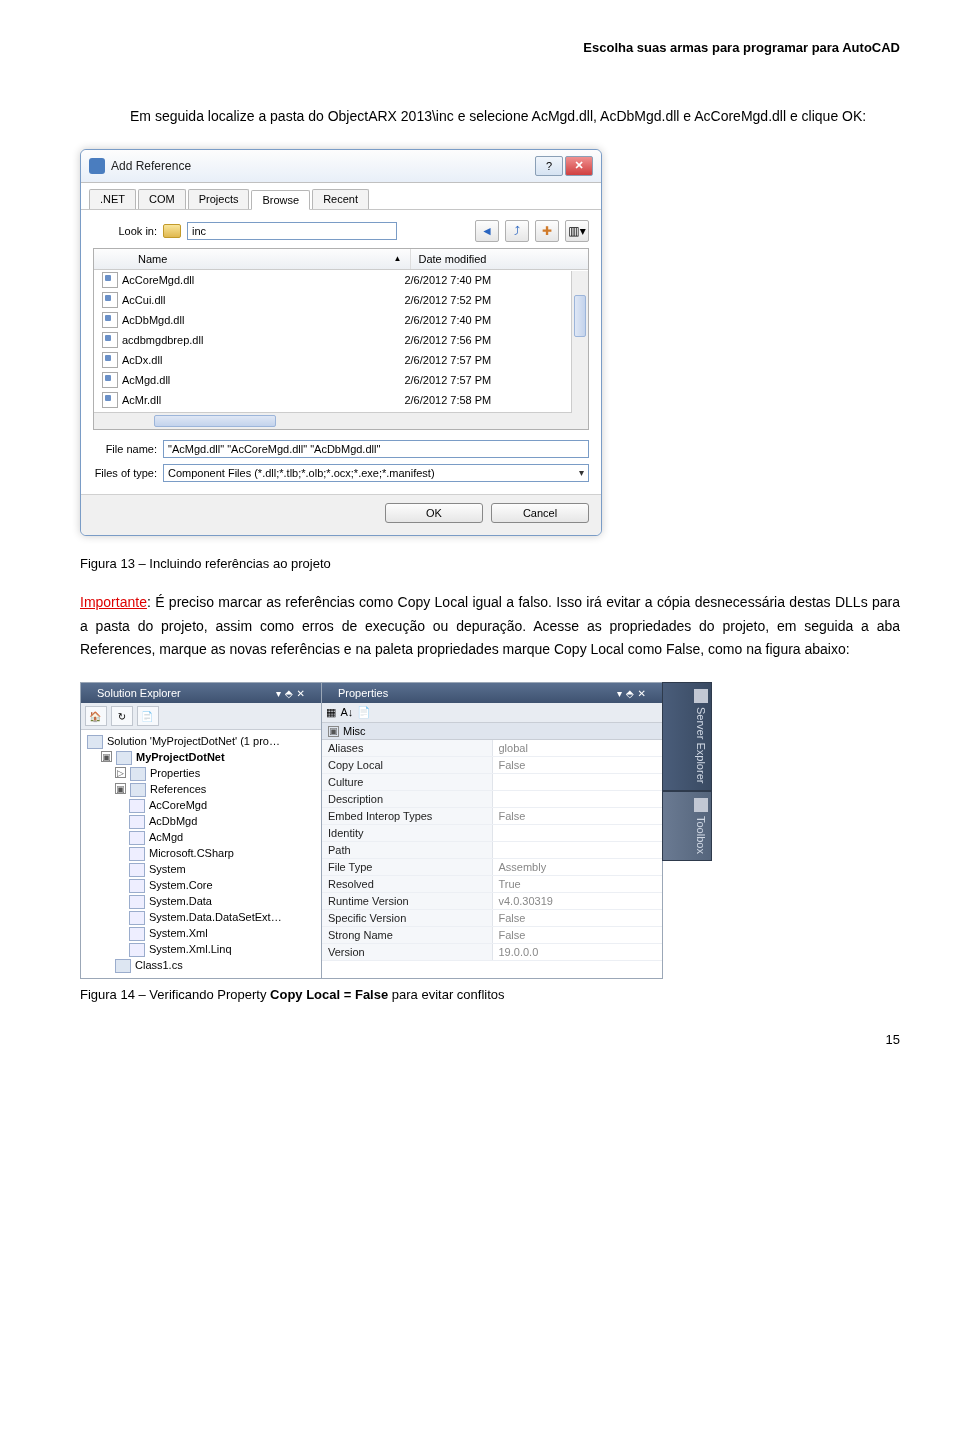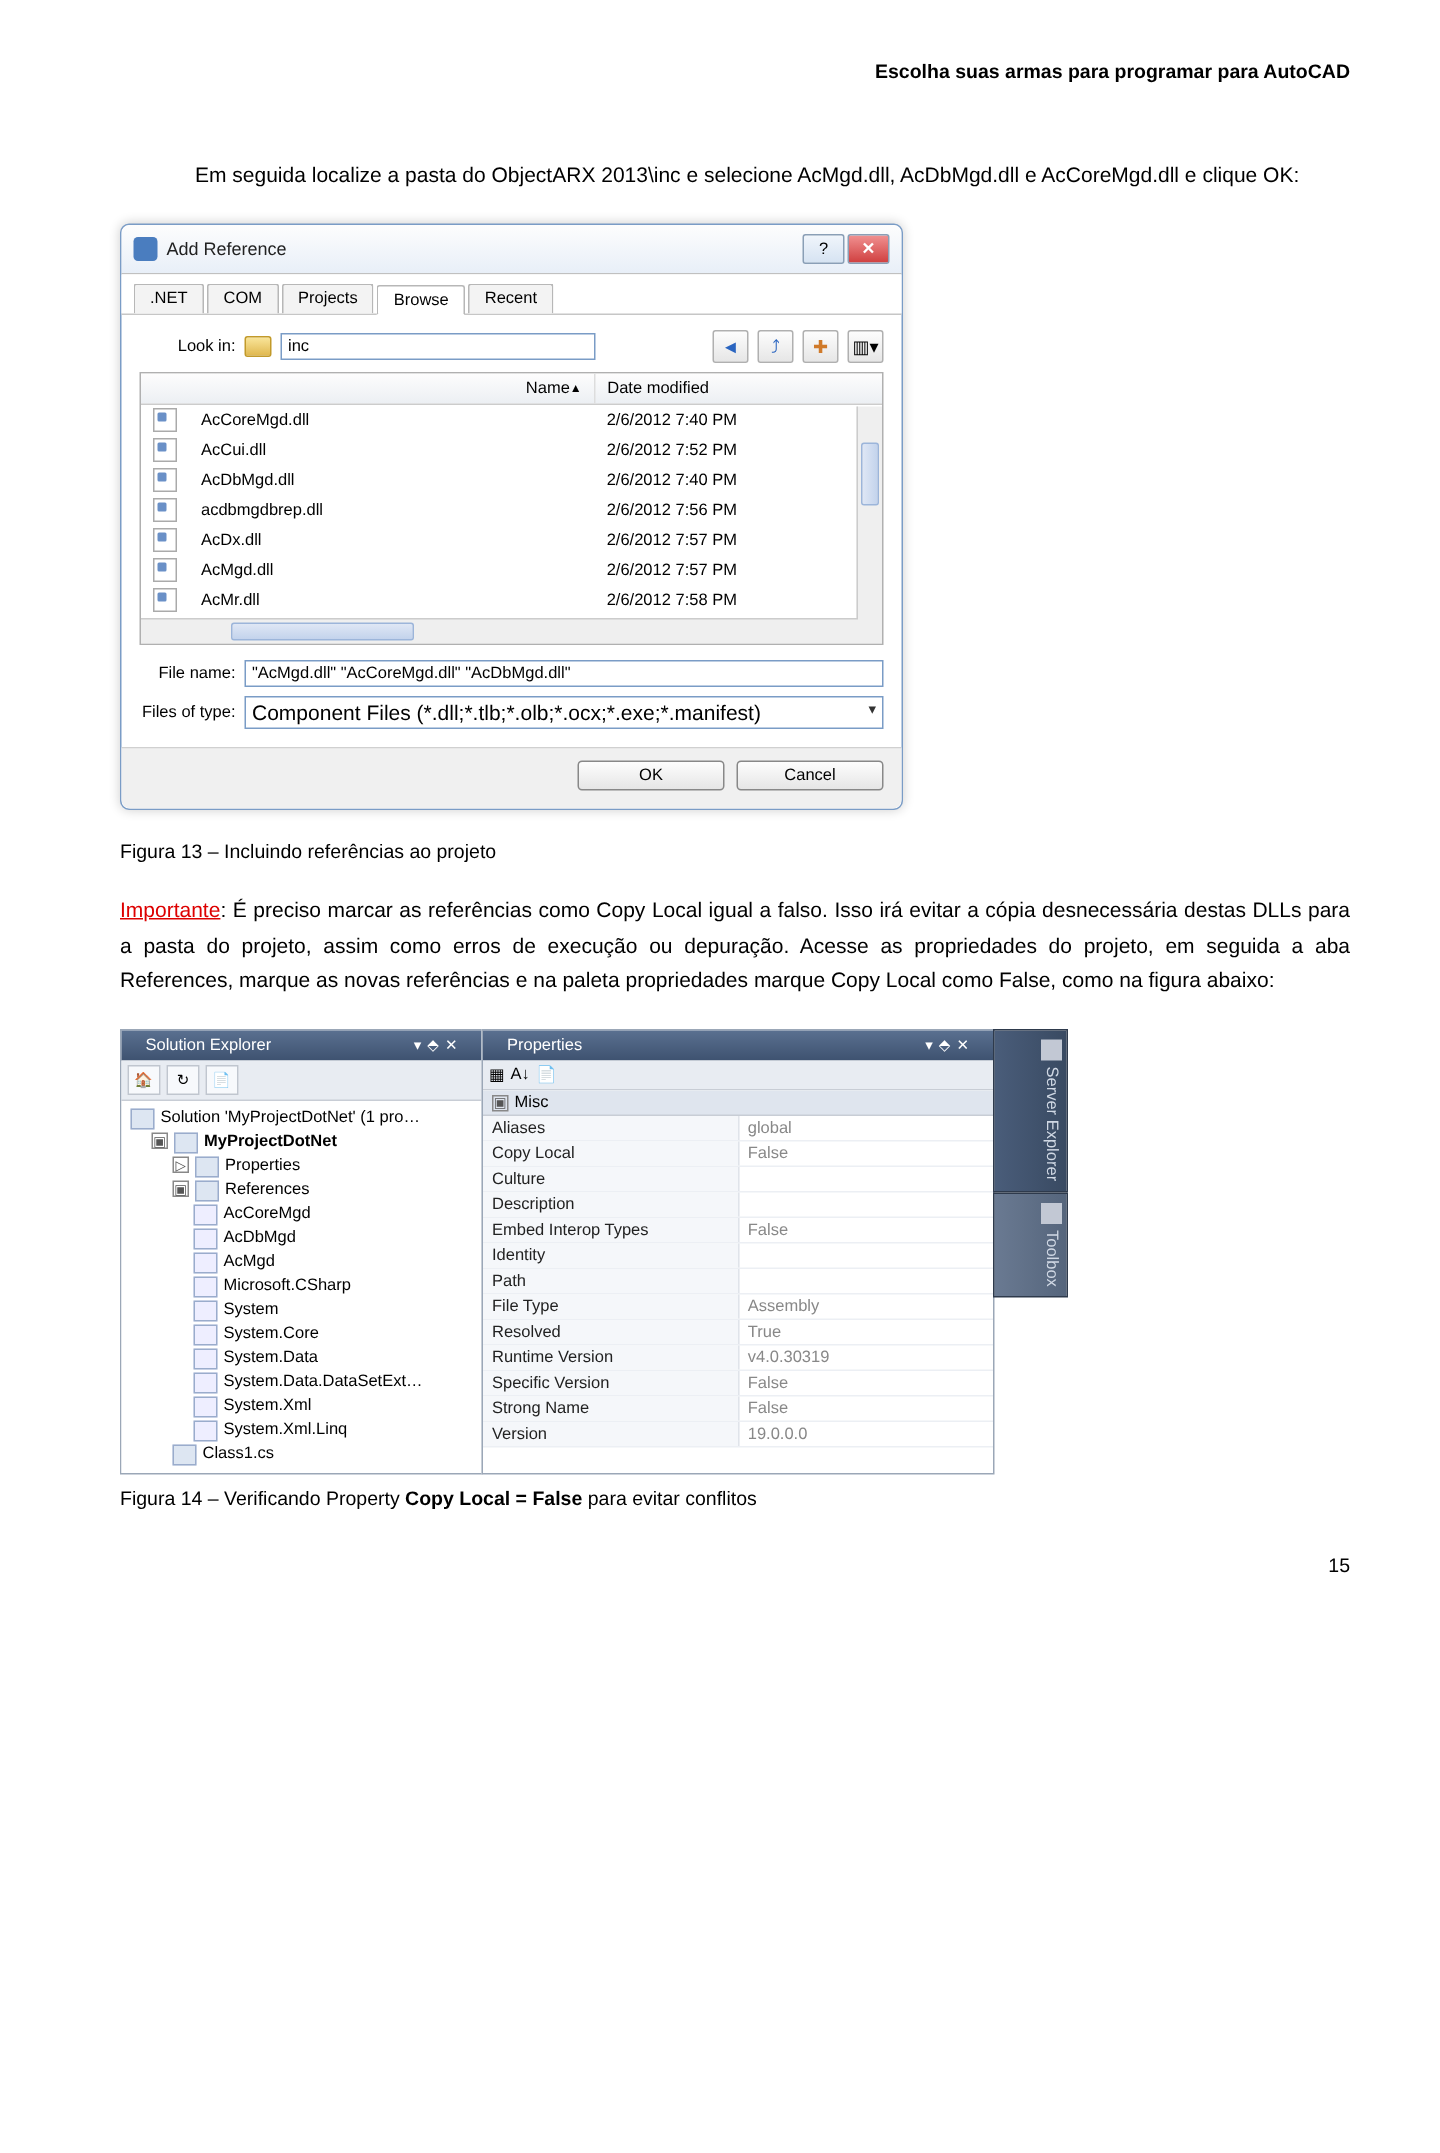--- a/index.html
+++ b/index.html
@@ -122,29 +122,29 @@
     background: #fff;
     overflow: hidden;
     position: relative;
   }
   .file-header {
     display: flex;
     background: linear-gradient(#fdfdfd,#eceff3);
     border-bottom: 1px solid #ccc;
     font-size: 11px;
   }
-  .col-name { width: 62%; padding: 4px 8px; border-right:1px solid #ddd; display:flex; align-items:center; justify-content:flex-end;}
+  .col-name { width: 62%; padding: 4px 8px; border-right:1px solid #ddd; display:flex; align-items:center; justify-content:space-between;margin-left:36px;}
   .col-date { width: 38%; padding: 4px 8px; }
   .file-rows { overflow-y: auto; height: 150px; }
   .file-row {
     display: flex;
     font-size: 11px;
     align-items:center;
   }
-  .file-row .fname { width: 62%; padding: 2px 8px; display:flex; align-items:center; gap:16px; }
+  .file-row .fname { width: 62%; padding: 2px 8px; display:flex; align-items:center; gap:4px; }
   .file-row .fdate { width: 38%; padding: 2px 8px; }
   .file-icon {
     display:inline-block; width:14px; height:14px;
     border:1px solid #aaa;
     background:#fff;
     position:relative;
   }
   .file-icon::after{
     content:''; position:absolute; left:2px; top:2px; width:6px; height:6px;
     background:#6a90c7; border-radius:1px;
@@ -170,21 +170,21 @@
   .textfield {
     border: 1px solid #7a9cc6;
     padding: 2px 4px;
     font-size: 11px;
     background:#fff;
     flex:1;
   }
   .combofield {
     border: 1px solid #7a9cc6;
     padding: 2px 18px 2px 4px;
-    font-size: 14px;
+    font-size: 11px;
     background:#fff;
     flex:1;
     position:relative;
   }
   .combofield::after{
     content:'▾'; position:absolute; right:4px; top:2px; color:#333; font-size:10px;
   }
   .dialog-buttons {
     display:flex; justify-content:flex-end; gap:8px;
     padding: 8px 12px 12px 12px;

